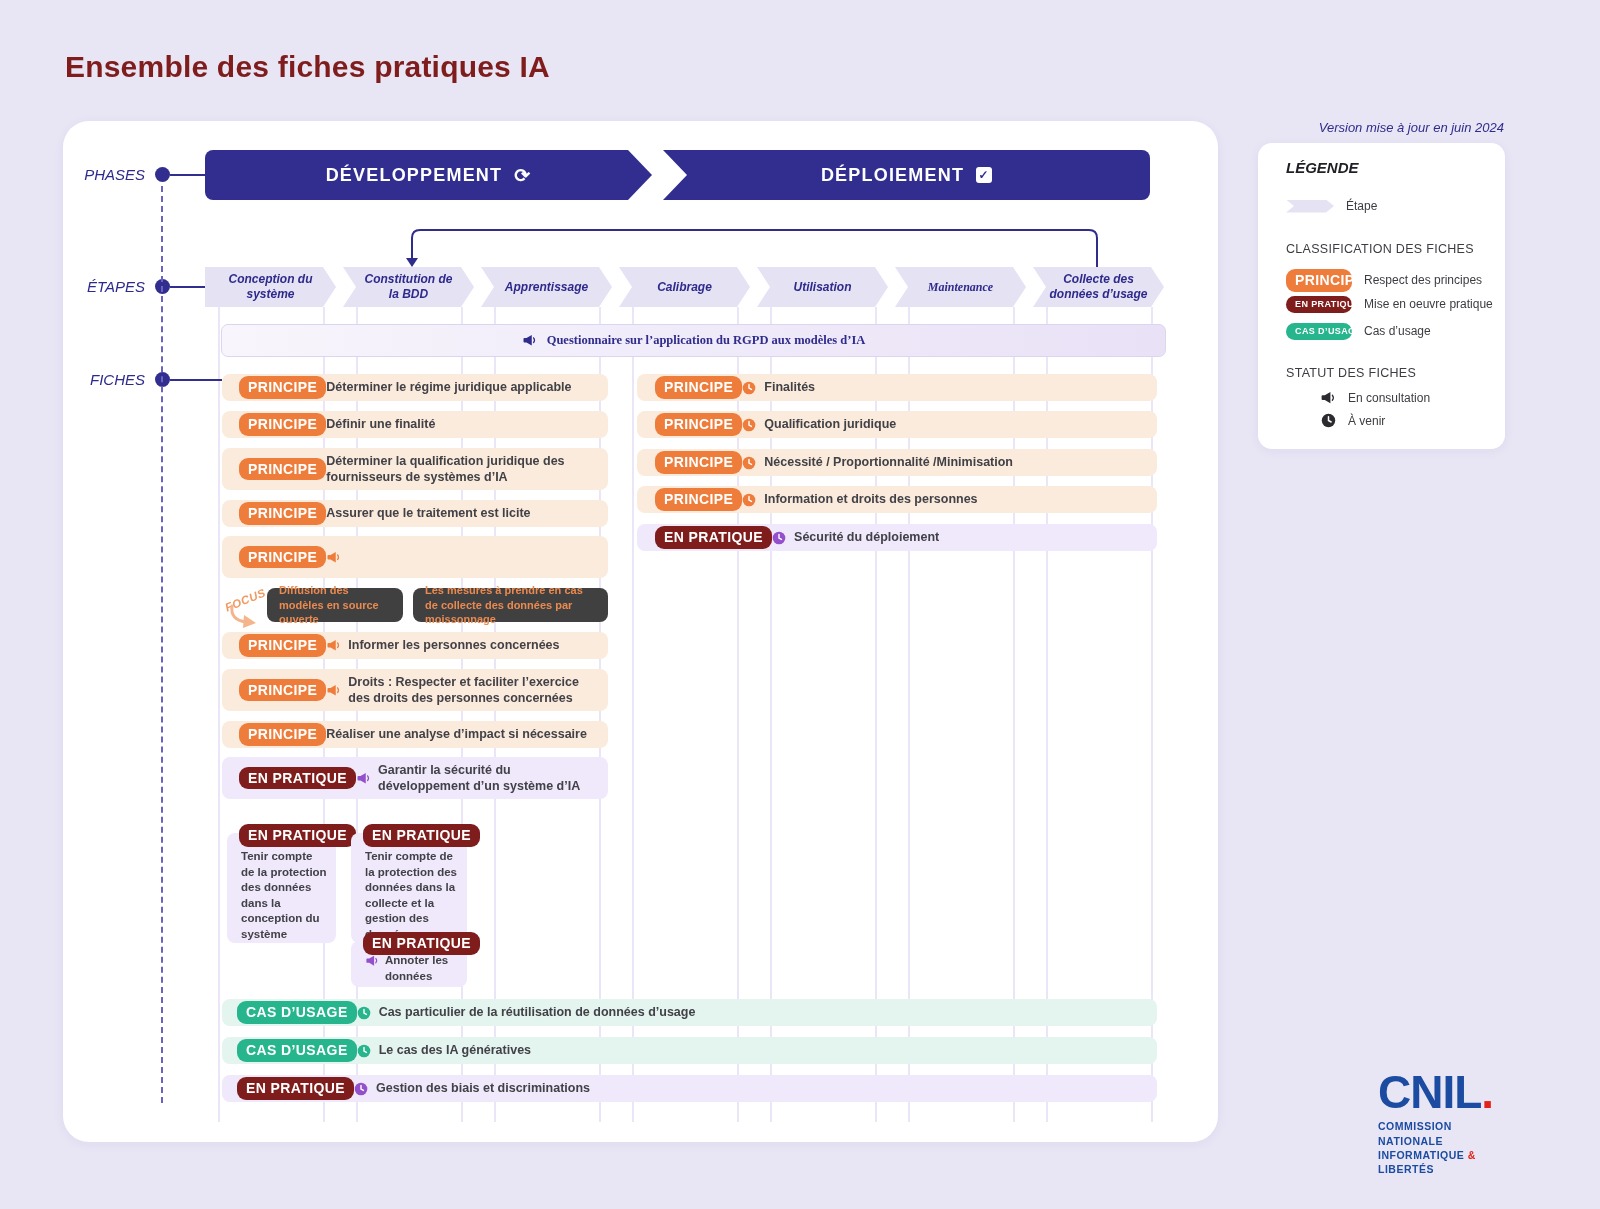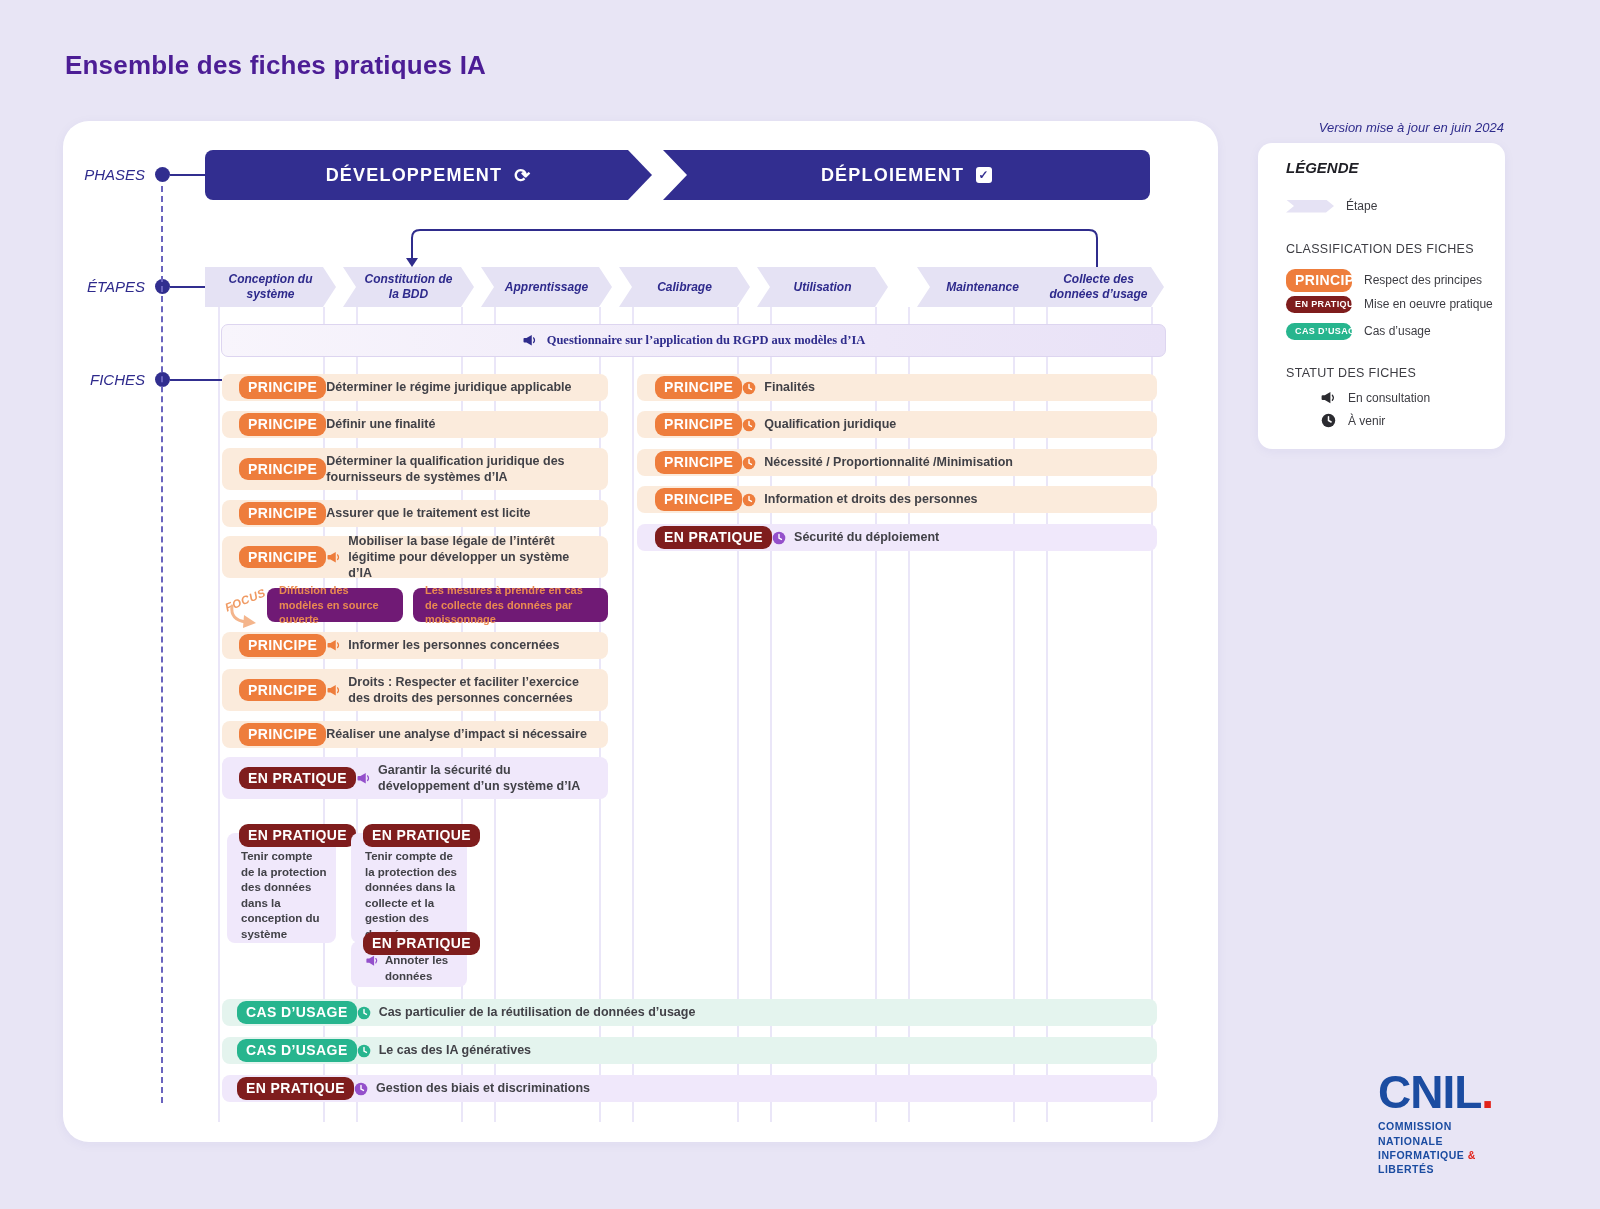--- a/index.html
+++ b/index.html
@@ -9,21 +9,21 @@
     font-family:"Liberation Sans", sans-serif;
     -webkit-font-smoothing:antialiased;
     overflow:hidden;
   }
   .abs{position:absolute;}
   .panel{
     background:#FFFFFF;border-radius:26px;
     box-shadow:0 2px 12px rgba(49,43,140,.05);
   }
   .page-title{
-    font-size:26px;font-weight:bold;color:#4c1d95;letter-spacing:.2px;
+    font-size:30px;font-weight:bold;color:#7f1d1d;letter-spacing:.2px;
   }
   .version-note{
     font-size:13px;font-style:italic;color:#2F2C8C;text-align:right;font-weight:500;
   }
   
   .axis-label{font-size:15px;font-style:italic;color:#2E2A8C;font-weight:500;text-align:right;width:88px;}
   .axis-dot{width:15px;height:15px;border-radius:50%;background:#312E8F;}
   .axis-hline{height:2px;background:#312E8F;}
   .axis-dashed{width:0;border-left:2px dashed #6A64BE;}
   
@@ -79,21 +79,21 @@
   .ic-purple{color:#9450CB;}
   .ic-teal{color:#27B58E;}
   .ic-indigo{color:#2F2C8C;}
   .ic-dark{color:#2B2B30;}
   
   .focus-label{
     color:#F09A63;font-weight:bold;font-style:italic;font-size:11.5px;
     transform:rotate(-22deg);letter-spacing:.5px;
   }
   .focus-box{
-    background:#701a75;border-radius:8px;display:flex;align-items:center;justify-content:center;
+    background:#404040;border-radius:8px;display:flex;align-items:center;justify-content:center;
     text-align:left;color:#EA8A50;font-size:11px;font-weight:bold;line-height:1.35;
     padding:4px 12px;box-sizing:border-box;
   }
   
   .vbox{
     background:#F0E8FB;border-radius:8px;box-sizing:border-box;
     padding:16px 8px 10px 14px;font-size:11.5px;font-weight:600;color:#414147;line-height:1.35;
   }
   .vbox .badge{position:absolute;top:-9px;left:12px;}
   
@@ -162,21 +162,21 @@
   </div>
 <div class="abs etape" style="left:481px;top:267px;width:131px;height:40px;">
     <span>Apprentissage</span>
   </div>
 <div class="abs etape" style="left:619px;top:267px;width:131px;height:40px;">
     <span>Calibrage</span>
   </div>
 <div class="abs etape" style="left:757px;top:267px;width:131px;height:40px;">
     <span>Utilisation</span>
   </div>
-<div class="abs etape" style="left:917px;top:267px;width:131px;height:40px;">
+<div class="abs etape" style="left:895px;top:267px;width:131px;height:40px;font-family:Liberation Serif, serif;">
     <span>Maintenance</span>
   </div>
 <div class="abs etape" style="left:1033px;top:267px;width:131px;height:40px;">
     <span>Collecte des données d’usage</span>
   </div>
 
 <div class="abs qbanner" style="left:221px;top:324px;width:943px;height:31px;">
   <span class="ic-indigo">
     <svg width="15" height="15" viewBox="0 0 20 20">
         <path d="M13 2.5 L6 6.6 H3.2 A1.2 1.2 0 0 0 2 7.8 V11.4 A1.2 1.2 0 0 0 3.2 12.6 H6 L13 16.7 Z" fill="currentColor"></path>
@@ -213,21 +213,20 @@
 <div class="abs fiche peach" style="left:222px;top:536px;width:386px;height:42px;">
   <span class="bwrap">
       <span class="badge principe">PRINCIPE</span>
     </span>
   <span class="islot ic-orange">
     <svg width="15" height="15" viewBox="0 0 20 20">
         <path d="M13 2.5 L6 6.6 H3.2 A1.2 1.2 0 0 0 2 7.8 V11.4 A1.2 1.2 0 0 0 3.2 12.6 H6 L13 16.7 Z" fill="currentColor"></path>
         <path d="M15.4 6.4 Q18 9.5 15.4 12.8" stroke="currentColor" stroke-width="1.6" fill="none" stroke-linecap="round"></path>
       </svg>
   </span>
-  <span class="f-label">Mobiliser la base légale de l’intérêt légitime pour développer un système d’IA</span>
 </div>
 
 <div class="abs focus-label" style="left:224px;top:594px;">FOCUS</div>
 <svg class="abs" style="left:228px;top:604px;" width="36" height="26" viewBox="0 0 36 26">
   <path d="M4 2 Q2 16 18 18" fill="none" stroke="#F4B58C" stroke-width="3" stroke-linecap="round"></path>
   <polygon points="16,11 28,19 15,24" fill="#F4B58C"></polygon>
 </svg>
 <div class="abs focus-box" style="left:267px;top:588px;width:136px;height:34px;">
   <span>Diffusion des modèles en source ouverte</span>
 </div>

